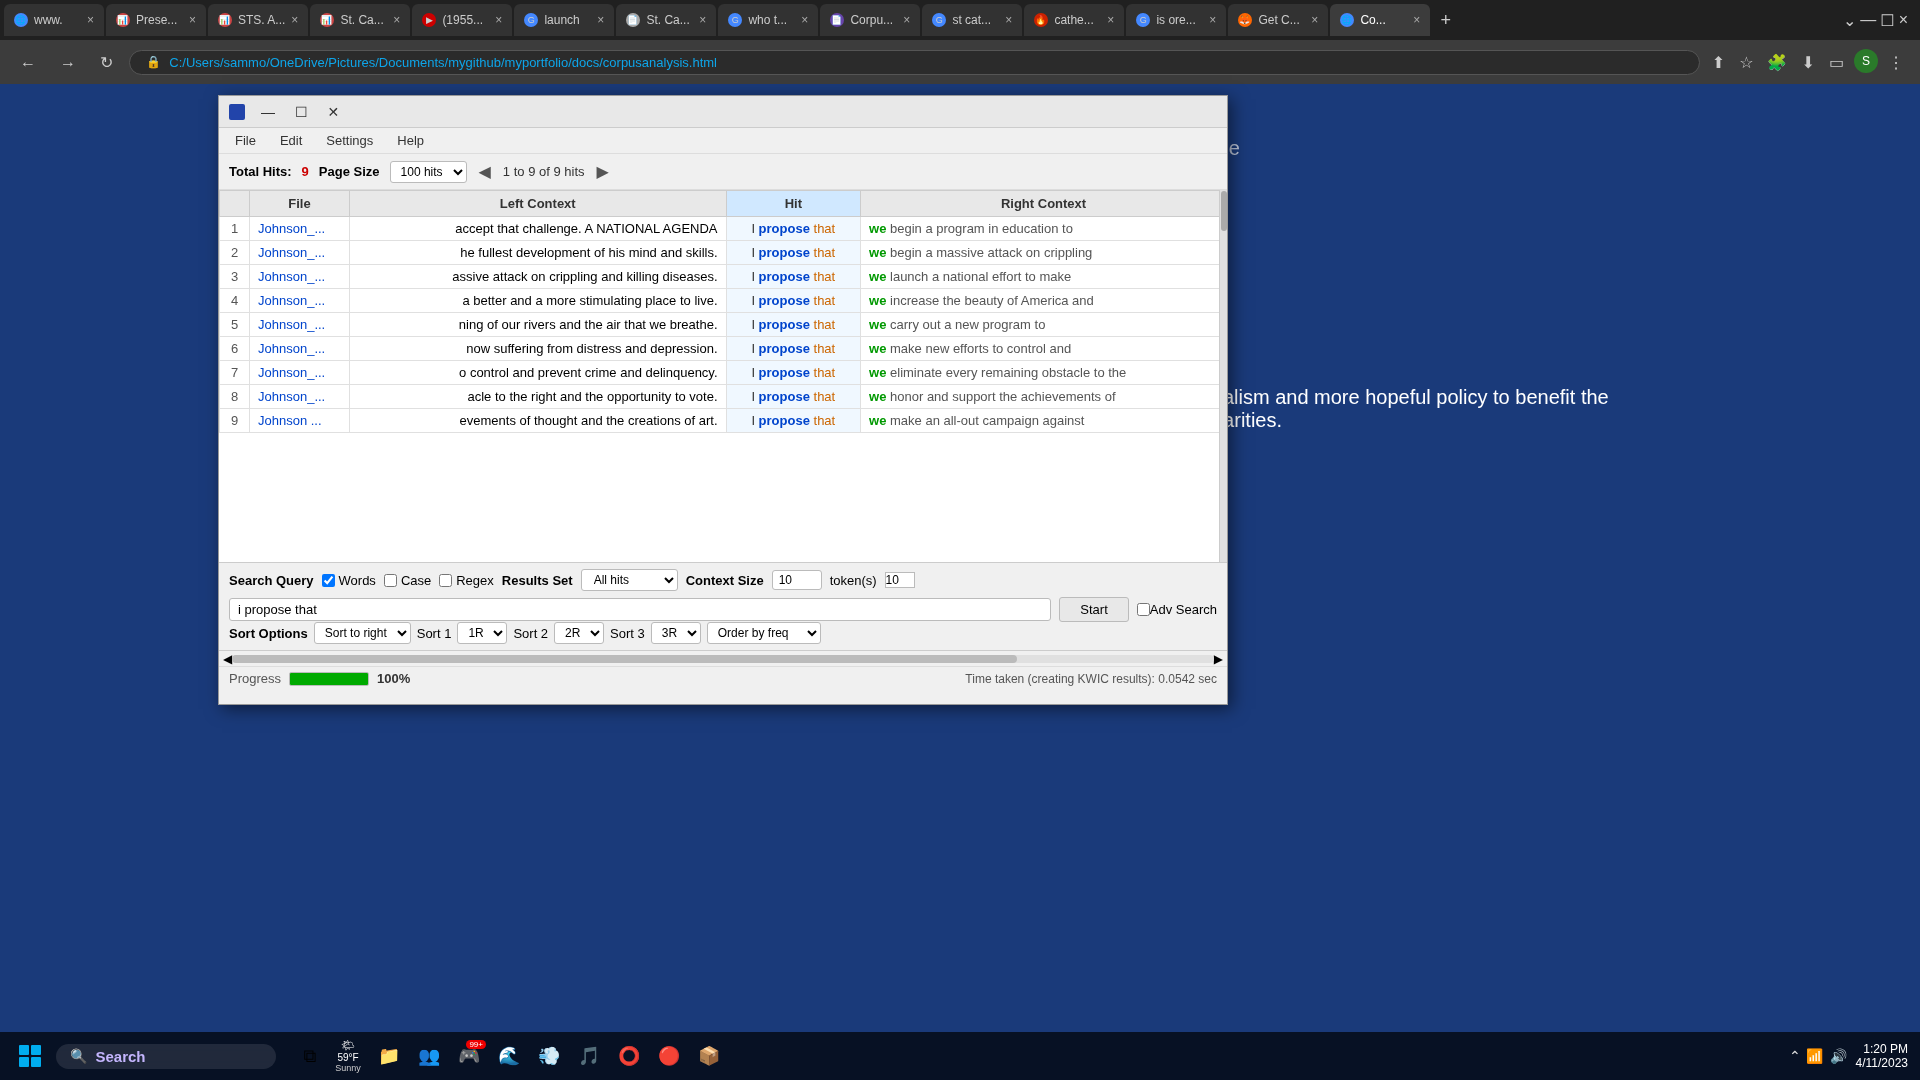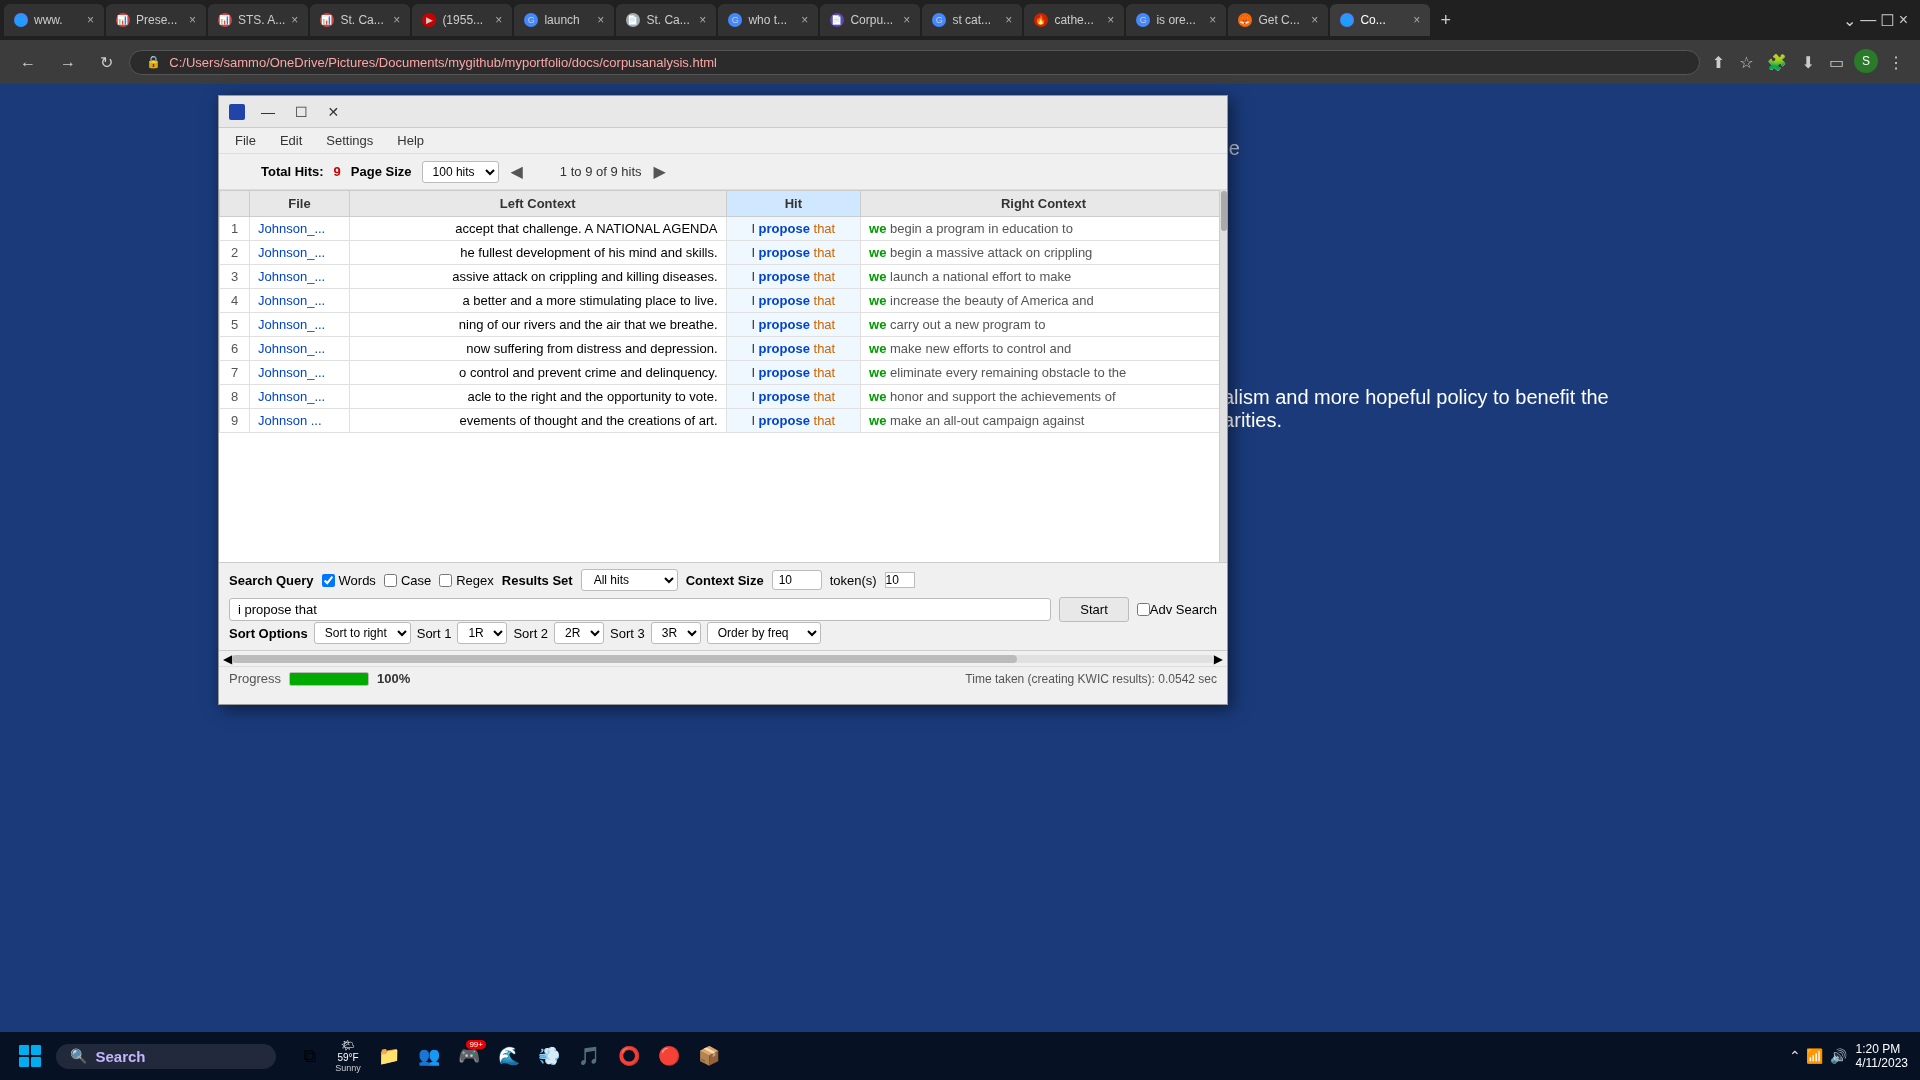--- a/index.html
+++ b/index.html
@@ -48,26 +48,26 @@
     .left-panel { width: 150px; background: #f8f8f8; border-right: 1px solid #ccc; padding: 8px; flex-shrink: 0; }
     .left-panel-title { font-size: 12px; font-weight: 700; color: #333; margin-bottom: 8px; }
     .corpus-info { font-size: 12px; color: #333; margin-bottom: 4px; }
     .corpus-info span { color: #555; }
     .corpus-file { background: #0078d4; color: #fff; padding: 2px 6px; font-size: 12px; border-radius: 2px; margin-top: 6px; cursor: pointer; }
 
     
     .right-content { flex: 1; display: flex; flex-direction: column; overflow: hidden; }
 
     .results-header { display: flex; align-items: center; padding: 6px 10px; background: #f0f0f0; border-bottom: 1px solid #ddd; gap: 10px; font-size: 13px; }
-    .total-hits-label { font-weight: 600; margin-left: 32px; }
+    .total-hits-label { font-weight: 600; }
     .total-hits-value { color: #c00; font-weight: 600; }
     .page-size-label { font-weight: 700; }
     .page-size-select { padding: 2px 6px; font-size: 12px; border: 1px solid #bbb; border-radius: 3px; background: #fff; }
     .nav-arrow { background: none; border: none; font-size: 16px; cursor: pointer; color: #555; padding: 2px; }
-    .hits-range { color: #333; margin-left: 25px; }
+    .hits-range { color: #333; }
 
     .results-table { flex: 1; overflow-y: auto; background: #fff; }
     table { width: 100%; border-collapse: collapse; font-size: 13px; }
     thead th { background: #e8e8e8; border: 1px solid #ccc; padding: 5px 8px; text-align: center; font-weight: 600; color: #333; position: sticky; top: 0; }
     tbody td { border: 1px solid #e0e0e0; padding: 4px 8px; color: #333; }
     .row-num { text-align: center; color: #555; width: 30px; }
     .col-file { width: 100px; color: #0044cc; }
     .col-left { text-align: right; color: #000000; }
     .col-hit { text-align: center; background: #f0f8ff; }
     .col-right { color: #555; }
@@ -104,21 +104,21 @@
     .start-icon { width: 22px; height: 22px; display: grid; grid-template-columns: 1fr 1fr; gap: 2px; }
     .start-icon div { border-radius: 1px; }
     .taskbar-search { display: flex; align-items: center; background: rgba(255,255,255,0.1); border-radius: 20px; padding: 4px 14px; gap: 8px; width: 220px; cursor: pointer; }
     .taskbar-search-icon { color: #fff; font-size: 14px; }
     .taskbar-search-text { color: #c4b5fd; font-size: 15px; font-weight: bold; }
     .taskbar-apps { display: flex; gap: 4px; margin-left: 8px; }
     .taskbar-app { width: 36px; height: 36px; border-radius: 6px; display: flex; align-items: center; justify-content: center; cursor: pointer; font-size: 18px; position: relative; }
     .taskbar-app .badge { position: absolute; top: 2px; right: 2px; background: #e00; color: #fff; font-size: 8px; border-radius: 8px; padding: 0 3px; min-width: 14px; text-align: center; }
     .taskbar-tray { margin-left: auto; display: flex; align-items: center; gap: 8px; color: #fff; font-size: 12px; }
     .tray-icons { display: flex; gap: 6px; color: #ddd; font-size: 14px; }
-    .tray-time { text-align: left; }
+    .tray-time { text-align: right; }
     .tray-time div { font-size: 12px; color: #fff; }
 
     .scrollbar-right { width: 8px; background: #e0e0e0; position: absolute; right: 0; top: 0; bottom: 0; border-left: 1px solid #ccc; }
     .scrollbar-thumb { width: 6px; height: 40px; background: #aaa; border-radius: 4px; margin: 1px; }
 
     
     .weather-widget { display: flex; flex-direction: column; align-items: center; color: #fff; font-size: 11px; margin-right: 4px; }
   </style>
 </head>
 <body>
@@ -205,21 +205,21 @@
       <span style="cursor:pointer;">×</span>
     </div>
   </div>
 
   <div class="browser-nav">
     <button class="nav-btn">←</button>
     <button class="nav-btn">→</button>
     <button class="nav-btn">↻</button>
     <div class="address-bar">
       <span class="lock-icon">🔒</span>
-      <span style="font-size:13px; color:#fca5a5;">C:/Users/sammo/OneDrive/Pictures/Documents/mygithub/myportfolio/docs/corpusanalysis.html</span>
+      <span style="font-size:13px; color:#0ea5e9;">C:/Users/sammo/OneDrive/Pictures/Documents/mygithub/myportfolio/docs/corpusanalysis.html</span>
     </div>
     <div class="nav-actions">
       <button class="nav-action-btn">⬆</button>
       <button class="nav-action-btn">☆</button>
       <button class="nav-action-btn">🧩</button>
       <button class="nav-action-btn">⬇</button>
       <button class="nav-action-btn">▭</button>
       <button class="nav-action-btn" style="background:#2a7a2a; color:#fff; border-radius:50%; width:24px; height:24px; font-size:12px; display:flex; align-items:center; justify-content:center;">S</button>
       <button class="nav-action-btn">⋮</button>
     </div>

